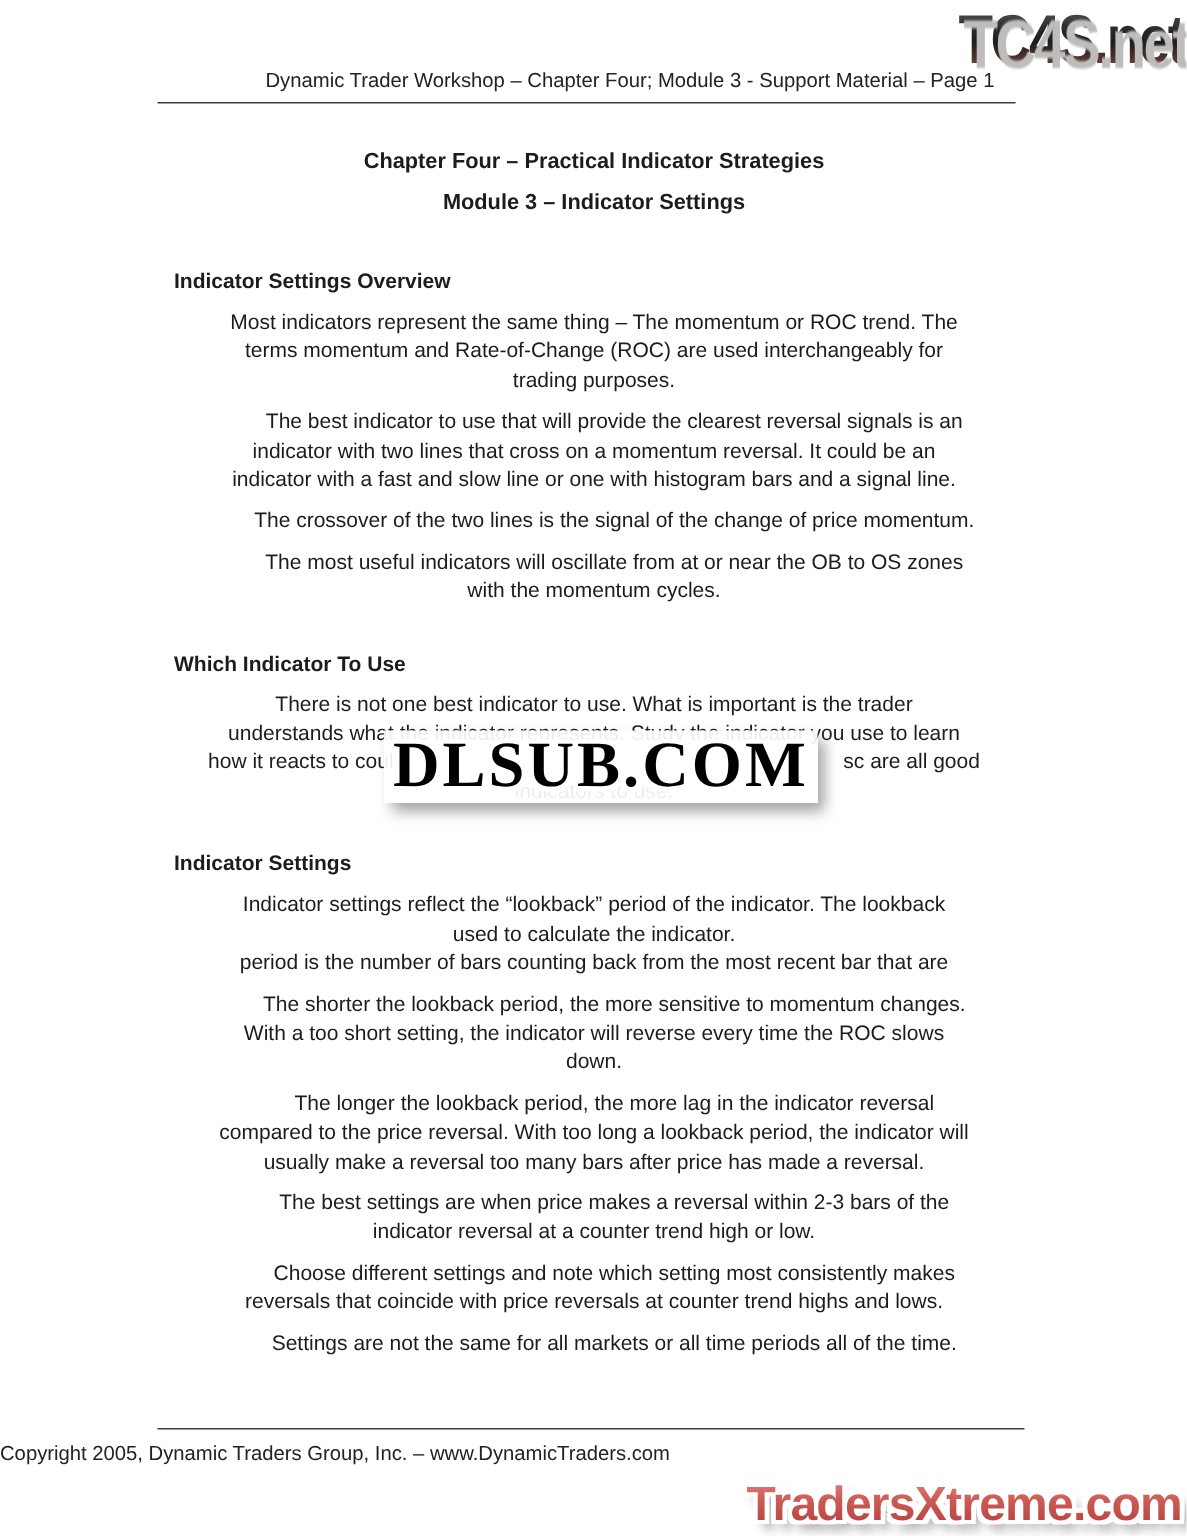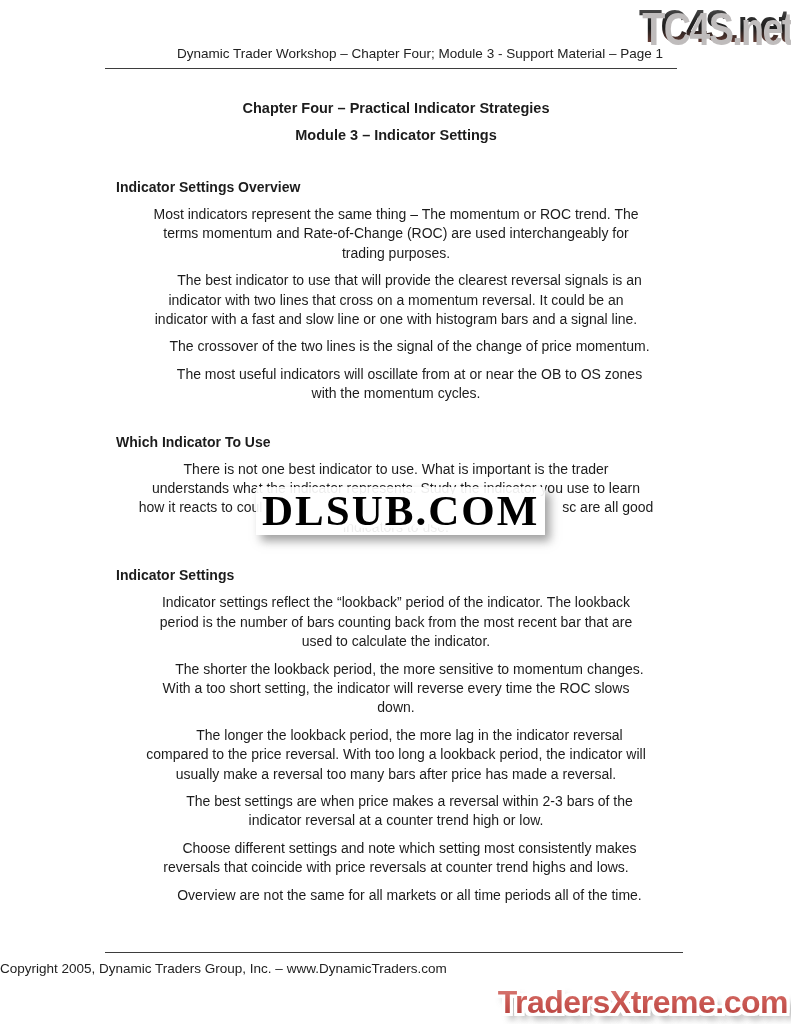--- a/index.html
+++ b/index.html
@@ -109,43 +109,43 @@
     <div class="section-heading">Which Indicator To Use</div>
     <div class="para">
       <div class="line">There is not one best indicator to use. What is important is the trader</div>
       <div class="line">understands what the indicator represents. Study the indicator you use to learn</div>
       <div class="line"><span>how it reacts to could</span><span class="gap" style="width: 292px;"></span><span>sc are all good</span></div>
       <div class="line">indicators to use.</div>
     </div>
     <div class="section-heading">Indicator Settings</div>
     <div class="para">
       <div class="line">Indicator settings reflect the “lookback” period of the indicator. The lookback</div>
+      <div class="line">used to calculate the indicator.</div>
       <div class="line">period is the number of bars counting back from the most recent bar that are</div>
-      <div class="line">used to calculate the indicator.</div>
     </div>
     <div class="para">
       <div class="line ind">The shorter the lookback period, the more sensitive to momentum changes.</div>
       <div class="line">With a too short setting, the indicator will reverse every time the ROC slows</div>
       <div class="line">down.</div>
     </div>
     <div class="para">
       <div class="line ind">The longer the lookback period, the more lag in the indicator reversal</div>
       <div class="line">compared to the price reversal. With too long a lookback period, the indicator will</div>
       <div class="line">usually make a reversal too many bars after price has made a reversal.</div>
     </div>
     <div class="para">
       <div class="line ind">The best settings are when price makes a reversal within 2-3 bars of the</div>
       <div class="line">indicator reversal at a counter trend high or low.</div>
     </div>
     <div class="para">
       <div class="line ind">Choose different settings and note which setting most consistently makes</div>
       <div class="line">reversals that coincide with price reversals at counter trend highs and lows.</div>
     </div>
     <div class="para">
-      <div class="line ind">Overview are not the same for all markets or all time periods all of the time.</div>
+      <div class="line ind">Settings are not the same for all markets or all time periods all of the time.</div>
     </div>
   </div>
 
 <div class="dlsub">DLSUB.COM</div>
 
 <div class="footer-rule"></div>
 <div class="footer-copy">Copyright 2005, Dynamic Traders Group, Inc. – www.DynamicTraders.com</div>
 <div class="txtreme-wrap">
   <span class="txtreme-shadow">TradersXtreme.com</span>
   <span class="txtreme-fill">TradersXtreme.com</span>

